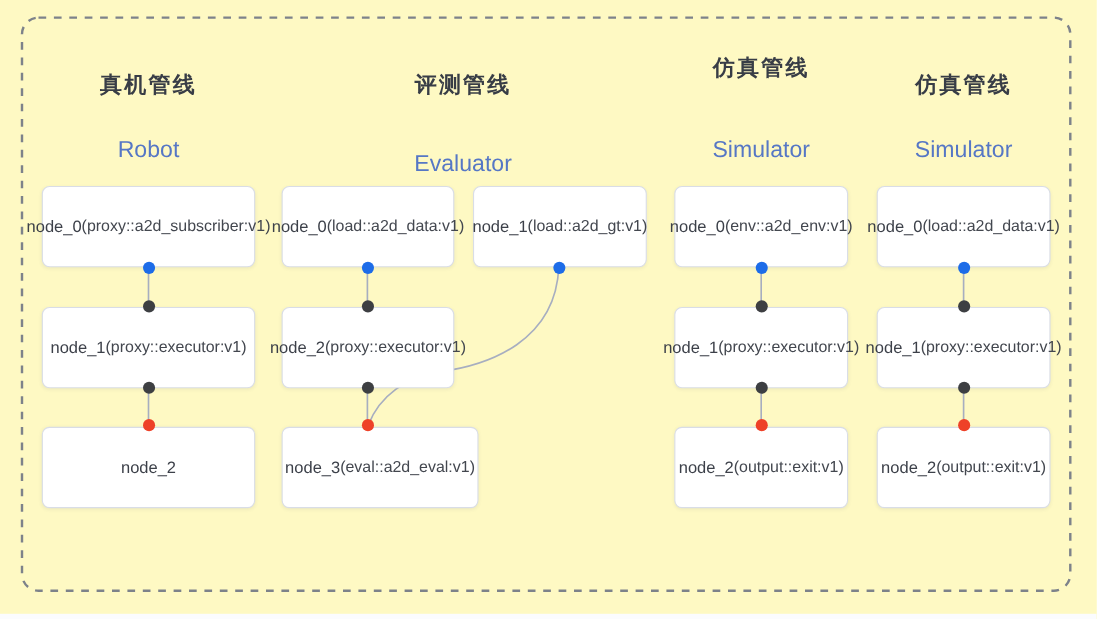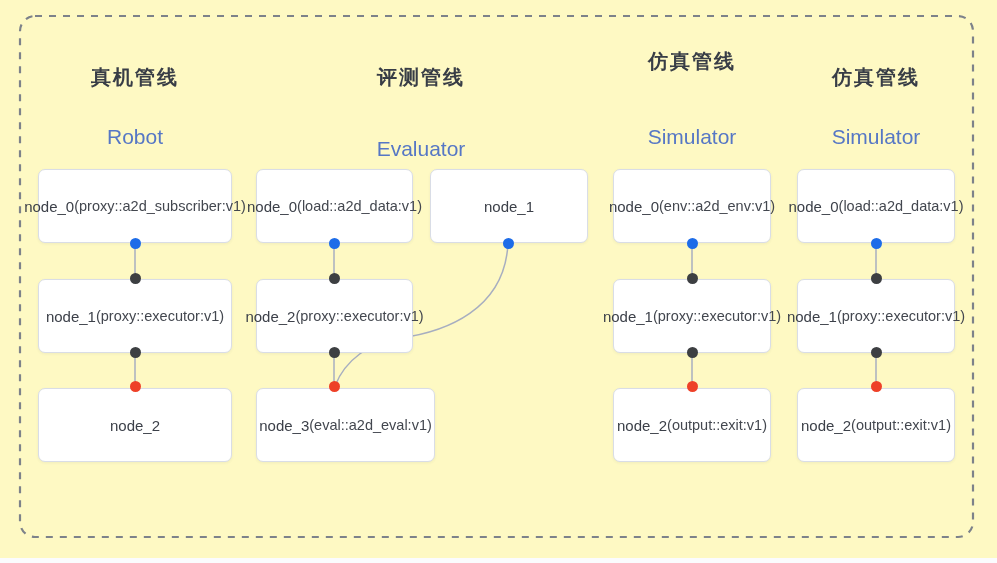--- a/index.html
+++ b/index.html
@@ -133,20 +133,21 @@
 
   <div class="title-zh" style="left:311px; top:64px;font-family:Liberation Mono, monospace;">评测管线</div>
   <div class="title-en" style="left:311px; top:125px;margin-top:12px;">Evaluator</div>
 
   <div class="node" style="left:256px; top:169px; width:157px;">
     <div class="node-name">node_0</div>
     <div class="node-type">(load::a2d_data:v1)</div>
   </div>
   <div class="node" style="left:430px; top:169px; width:158px;">
     <div class="node-name">node_1</div>
+    <div class="node-type">(load::a2d_gt:v1)</div>
   </div>
   <div class="node" style="left:256px; top:279px; width:157px;">
     <div class="node-name">node_2</div>
     <div class="node-type">(proxy::executor:v1)</div>
   </div>
   <div class="node" style="left:256px; top:388px; width:179px;">
     <div class="node-name">node_3</div>
     <div class="node-type">(eval::a2d_eval:v1)</div>
   </div>
 

